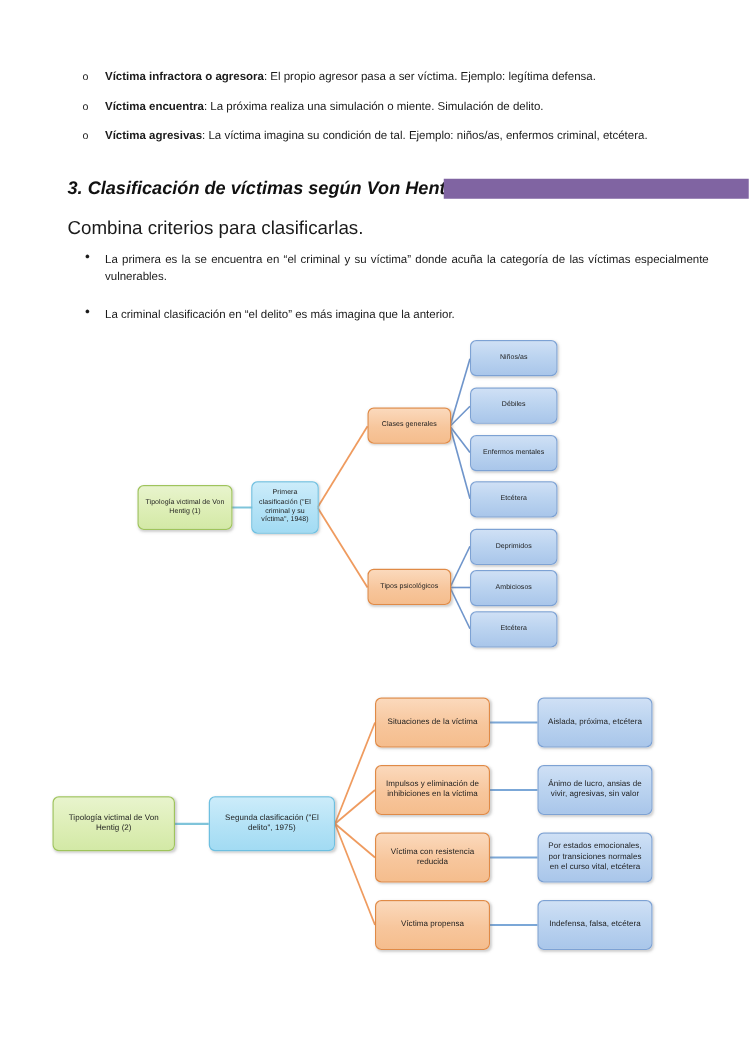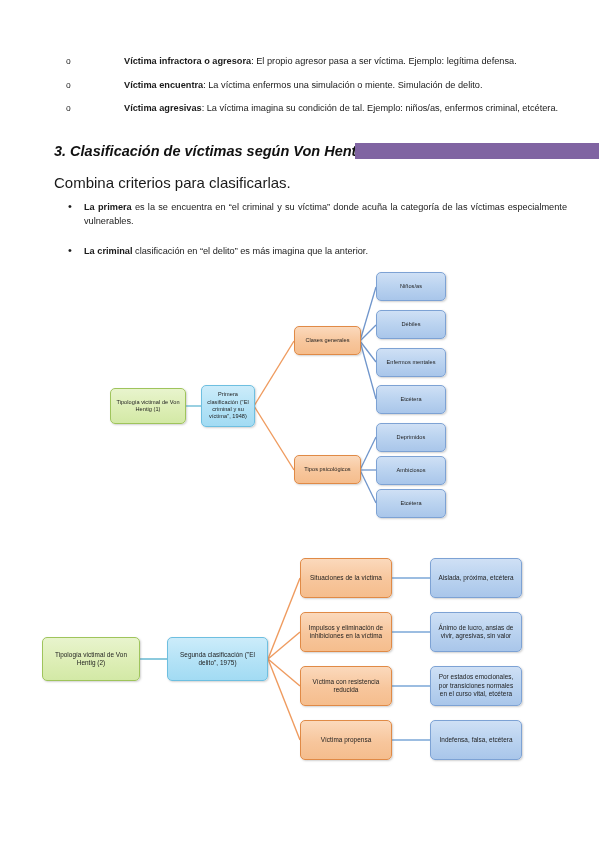--- a/index.html
+++ b/index.html
@@ -38,21 +38,21 @@
     text-align: justify;
   }
   .sub-item .marker {
     position: absolute;
     left: 4px;
     top: 0px;
     font-size: 8.5px;
     line-height: 13.6px;
     color: #1a1a1a;
   }
-  .sub-item b { font-weight: bold; margin-left: 40px; }
+  .sub-item b { font-weight: bold; }
 
   
   .heading-row {
     position: absolute;
     left: 54px;
     top: 140px;
     width: 545px;
     height: 24px;
   }
   .heading-text {
@@ -96,21 +96,21 @@
     margin-bottom: 16px;
     text-align: justify;
   }
   .main-item .marker {
     position: absolute;
     left: 6px;
     top: -1px;
     font-size: 11px;
     line-height: 14px;
   }
-  .main-item b { font-weight: bold; }
+  .main-item b { font-weight: normal; }
 
   
   .diagram {
     position: absolute;
   }
   .node {
     position: absolute;
     box-sizing: border-box;
     display: flex;
     align-items: center;
@@ -156,21 +156,21 @@
 
 <div class="page">
 
   <div class="sub-list">
     <div class="sub-item">
       <span class="marker">o</span>
       <b>Víctima infractora o agresora</b><span>: El propio agresor pasa a ser víctima. Ejemplo: legítima defensa.</span>
     </div>
     <div class="sub-item">
       <span class="marker">o</span>
-      <b>Víctima encuentra</b><span>: La víctima enfermos una simulación o miente. Simulación de delito.</span>
+      <b>Víctima encuentra</b><span>: La próxima realiza una simulación o miente. Simulación de delito.</span>
     </div>
     <div class="sub-item">
       <span class="marker">o</span>
       <b>Víctima agresivas</b><span>: La víctima imagina su condición de tal. Ejemplo: niños/as, enfermos criminal, etcétera.</span>
     </div>
   </div>
 
   <div class="heading-row">
     <div class="heading-text">3. Clasificación de víctimas según Von Hentig</div>
     <div class="heading-bar"></div>

